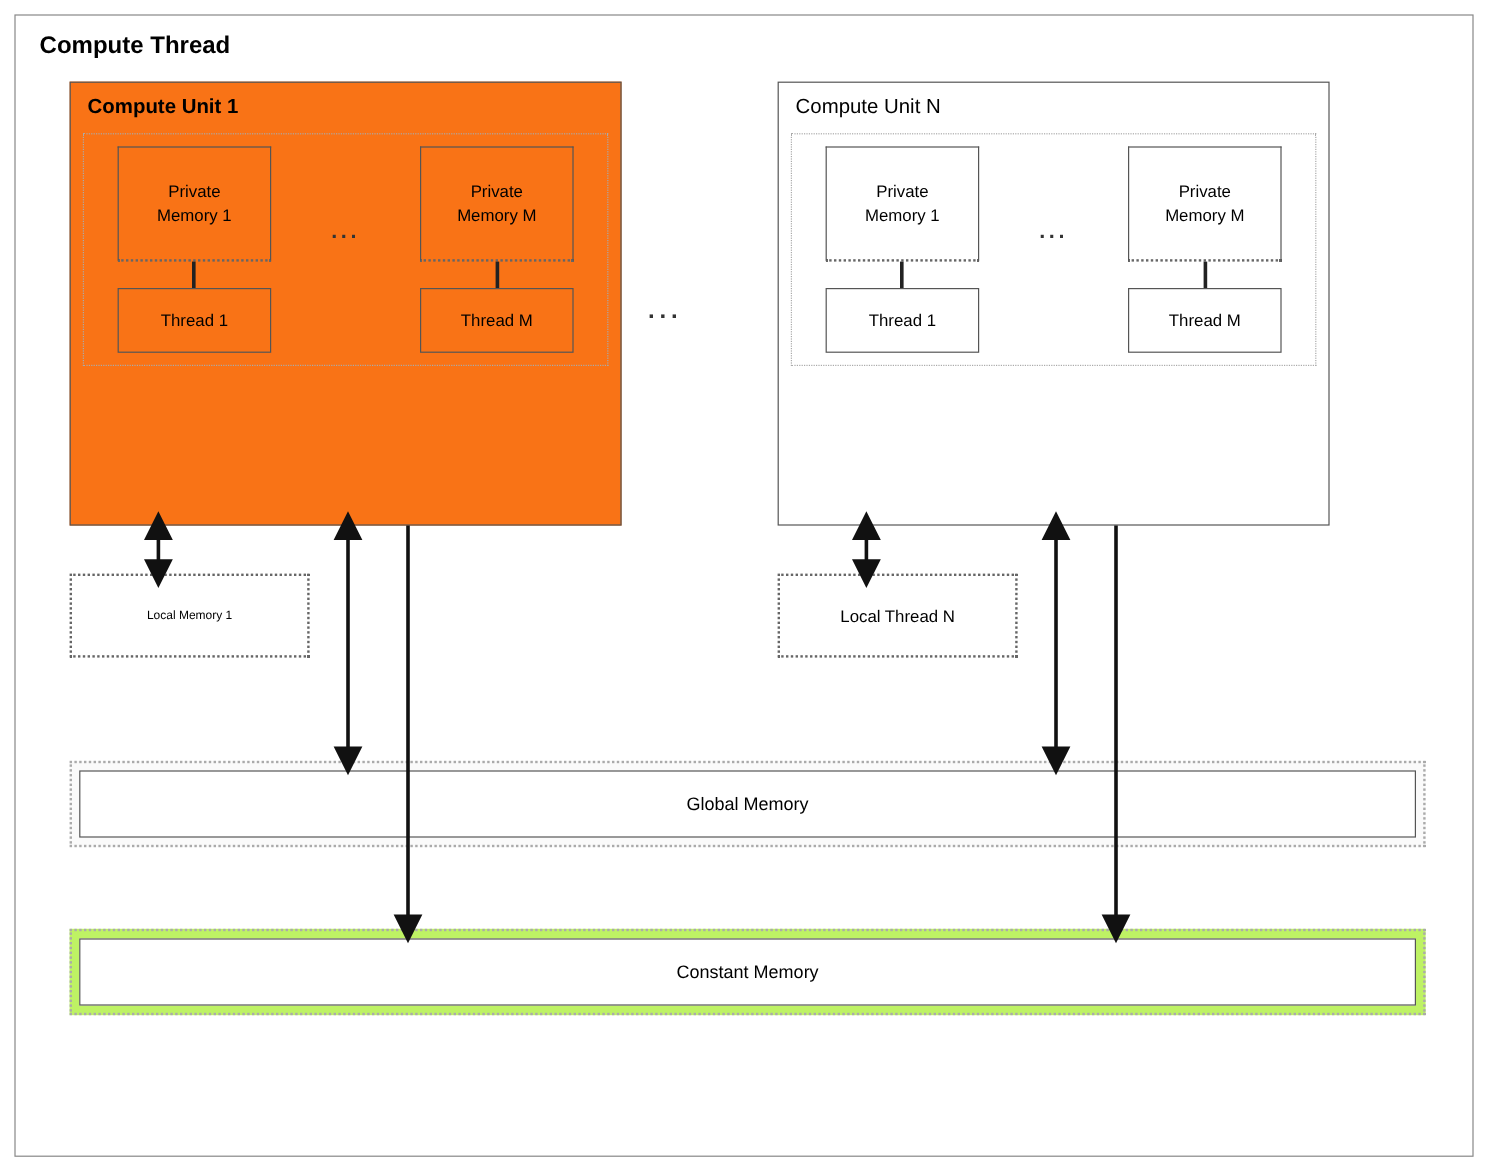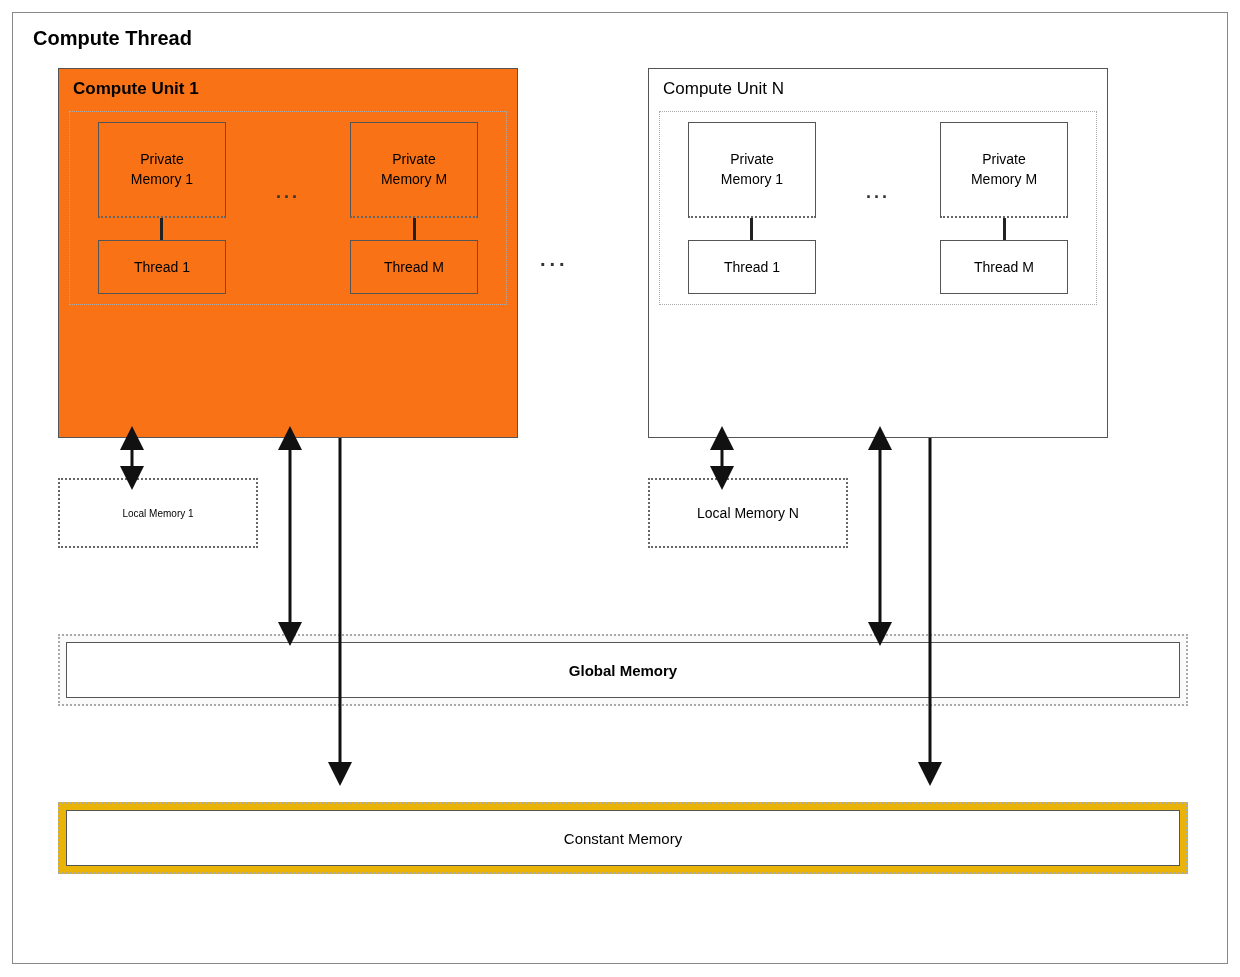--- a/index.html
+++ b/index.html
@@ -96,30 +96,30 @@
 
       <div style="position:absolute;left:510px;top:190px;font-size:20px;font-weight:bold;letter-spacing:4px;color:#333;">
         ...
       </div>
 
       <div style="position:absolute;left:28px;top:420px;width:200px;height:70px;border:2px dotted #666;background:#fff;display:flex;align-items:center;justify-content:center;text-align:center;font-size:10px;">
         Local Memory 1
       </div>
 
       <div style="position:absolute;left:618px;top:420px;width:200px;height:70px;border:2px dotted #666;background:#fff;display:flex;align-items:center;justify-content:center;text-align:center;font-size:14px;">
-        Local Memory N
+        Local Thread N
       </div>
 
-      <div style="position:absolute;left:28px;top:576px;width:1130px;height:72px;border:2px dotted #aaa;background:#fafafa;font-weight:bold;">
+      <div style="position:absolute;left:28px;top:576px;width:1130px;height:72px;border:2px dotted #aaa;background:#fafafa;">
         <div style="position:absolute;left:6px;top:6px;right:6px;bottom:6px;border:1.5px solid #555;background:#fff;display:flex;align-items:center;justify-content:center;font-size:15px;">
           <span>Global Memory</span>
         </div>
       </div>
 
-      <div style="position:absolute;left:28px;top:744px;width:1130px;height:72px;border:2px dotted #aaa;background:#eab308;">
+      <div style="position:absolute;left:28px;top:716px;width:1130px;height:72px;border:2px dotted #aaa;background:#bef264;">
         <div style="position:absolute;left:6px;top:6px;right:6px;bottom:6px;border:1.5px solid #555;background:#fff;display:flex;align-items:center;justify-content:center;font-size:15px;">
           <span>Constant Memory</span>
         </div>
       </div>
 
       <svg style="position:absolute;left:0;top:0;width:1180px;height:820px;pointer-events:none;" xmlns="http://www.w3.org/2000/svg">
         <defs>
           <marker id="ah" markerWidth="8" markerHeight="8" refX="4" refY="4" orient="auto">
             <path d="M0,0 L0,8 L8,4 Z" fill="#111"></path>
           </marker>

